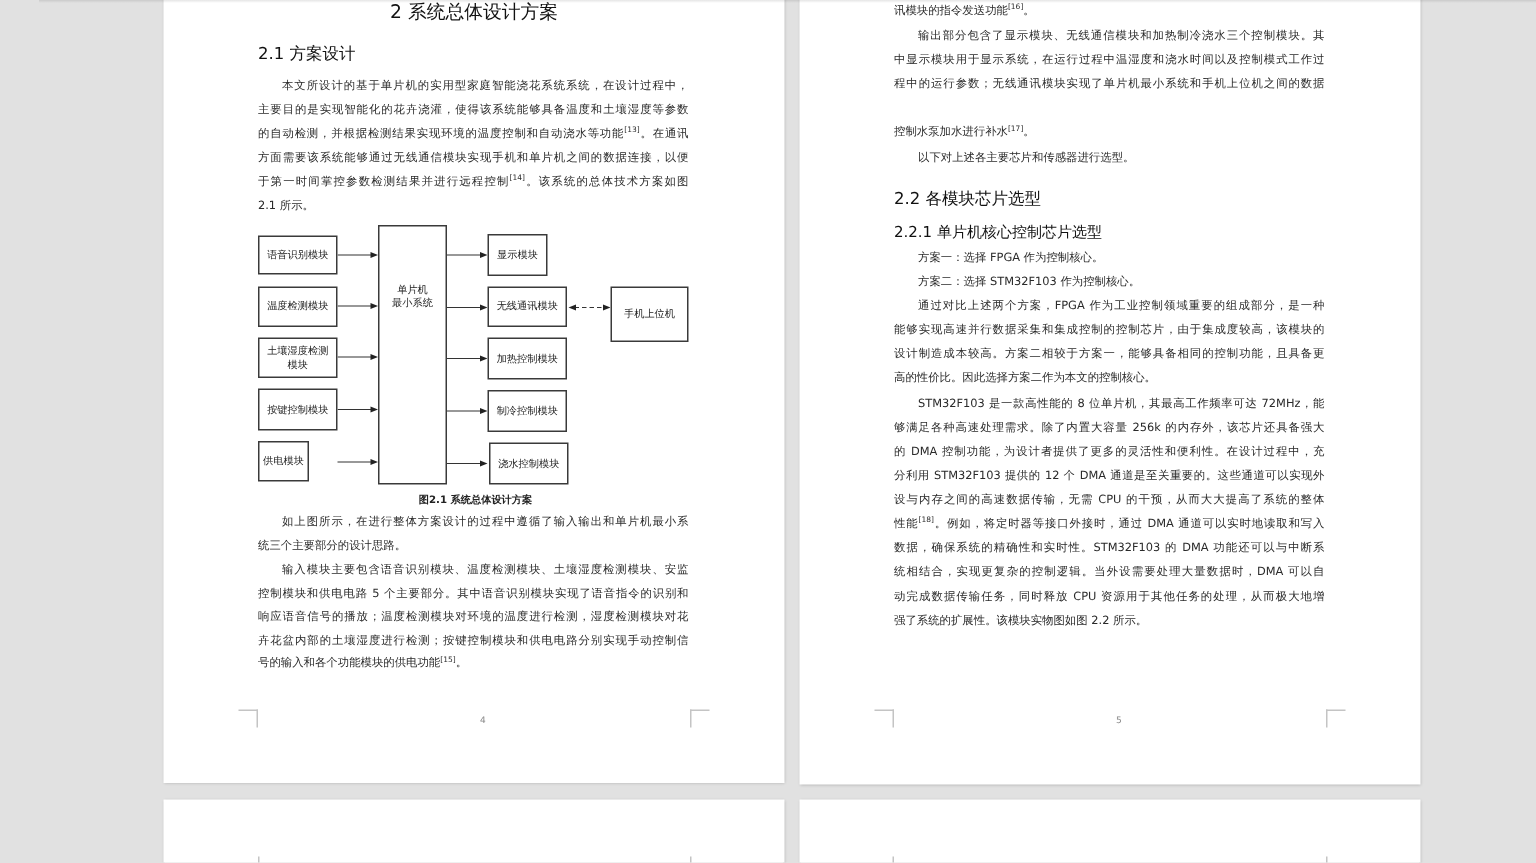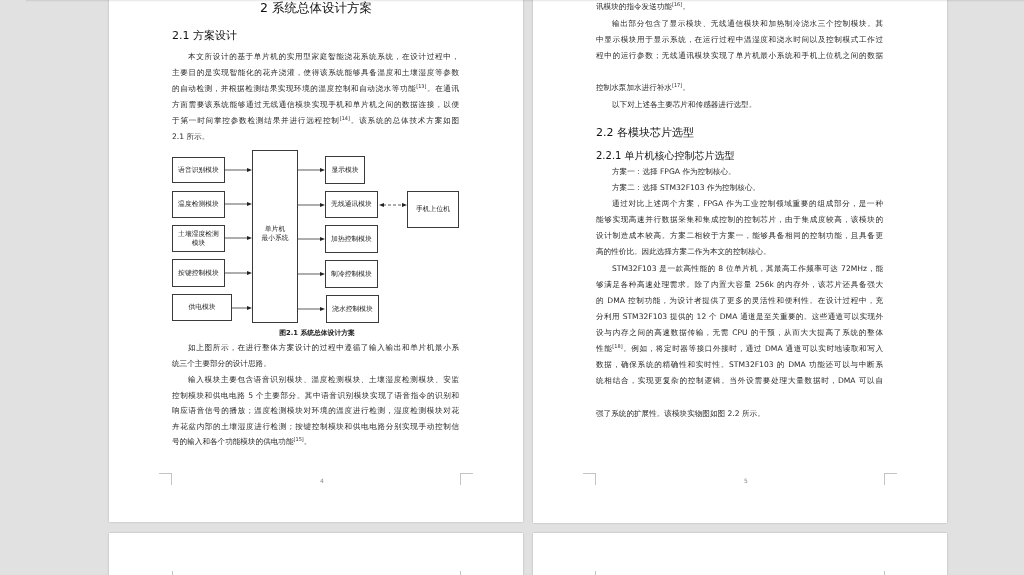--- a/index.html
+++ b/index.html
@@ -26,21 +26,21 @@
   .sup { font-size:5px; position:relative; top:-3px; }
 
   .title { position:absolute; left:0; width:414px; text-align:center; top:1px;
            font-size:12.5px; line-height:14px; color:#111; }
   .h2 { position:absolute; left:63px; font-size:11px; line-height:14px; color:#111; }
   .h3 { position:absolute; left:63px; font-size:10px; line-height:14px; color:#111; }
 
   .box { position:absolute; border:1px solid #3a3a3a; box-sizing:border-box;
          display:flex; flex-direction:column; align-items:center; justify-content:center;
          font-size:6.8px; line-height:8.5px; color:#222; text-align:center; background:#fff; }
-  .box.center { justify-content:flex-start; padding-top:74px; }
+  .box.center { justify-content:flex-start; padding-top:38px; }
   .caption { position:absolute; left:150px; width:116px; text-align:center; top:327px;
              font-size:6.8px; line-height:12px; font-weight:bold; color:#222; }
   .diagram-svg { position:absolute; left:0; top:0; width:414px; height:520px; pointer-events:none; }
 
   .pgnum { position:absolute; left:200px; width:26px; text-align:center; top:476px;
            font-size:6px; line-height:10px; color:#888; }
   .corner { position:absolute; width:13px; height:12px; box-sizing:border-box; }
   .corner.tl { border-top:1px solid #c4c4c4; border-right:1px solid #c4c4c4; }
   .corner.tr { border-top:1px solid #c4c4c4; border-left:1px solid #c4c4c4; }
   .vmark { position:absolute; width:1px; height:10px; background:#c4c4c4; }
@@ -100,21 +100,21 @@
         <div class="box" style="left:63px;top:191px;width:53px;height:27px">
             <span>温度检测模块</span>
           </div>
         <div class="box" style="left:63px;top:225px;width:53px;height:27px">
             <span>土壤湿度检测</span>
             <span>模块</span>
           </div>
         <div class="box" style="left:63px;top:259px;width:53px;height:28px">
             <span>按键控制模块</span>
           </div>
-        <div class="box" style="left:63px;top:294px;width:60px;height:27px">
+        <div class="box" style="left:63px;top:294px;width:34px;height:27px">
             <span>供电模块</span>
           </div>
 
         <div class="box center" style="left:143px;top:150px;width:46px;height:173px">
             <span>单片机</span>
             <span>最小系统</span>
           </div>
 
         <div class="box" style="left:216px;top:156px;width:40px;height:28px">
             <span>显示模块</span>
@@ -178,20 +178,21 @@
       <div class="ln" style="top:245px">高的性价比。因此选择方案二作为本文的控制核心。</div>
 
       <div class="ln ind j" style="top:262px">STM32F103 是一款高性能的 8 位单片机，其最高工作频率可达 72MHz，能</div>
       <div class="ln j" style="top:278px">够满足各种高速处理需求。除了内置大容量 256k 的内存外，该芯片还具备强大</div>
       <div class="ln j" style="top:294px">的 DMA 控制功能，为设计者提供了更多的灵活性和便利性。在设计过程中，充</div>
       <div class="ln j" style="top:310px">分利用 STM32F103 提供的 12 个 DMA 通道是至关重要的。这些通道可以实现外</div>
       <div class="ln j" style="top:326px">设与内存之间的高速数据传输，无需 CPU 的干预，从而大大提高了系统的整体</div>
       <div class="ln j" style="top:342px"><span>性能</span><span class="sup">[18]</span><span>。例如，将定时器等接口外接时，通过 DMA 通道可以实时地读取和写入</span></div>
       <div class="ln j" style="top:358px">数据，确保系统的精确性和实时性。STM32F103 的 DMA 功能还可以与中断系</div>
       <div class="ln j" style="top:374px">统相结合，实现更复杂的控制逻辑。当外设需要处理大量数据时，DMA 可以自</div>
+      <div class="ln j" style="top:391px">动完成数据传输任务，同时释放 CPU 资源用于其他任务的处理，从而极大地增</div>
       <div class="ln" style="top:407px">强了系统的扩展性。该模块实物图如图 2.2 所示。</div>
 
       <div class="corner tl" style="left:50px;top:473px"></div>
       <div class="corner tr" style="left:351px;top:473px"></div>
       <div class="pgnum">5</div>
     </div>
   </div>
 
   <div class="page p-left2">
     <div class="vmark" style="left:63px;top:38px"></div>

